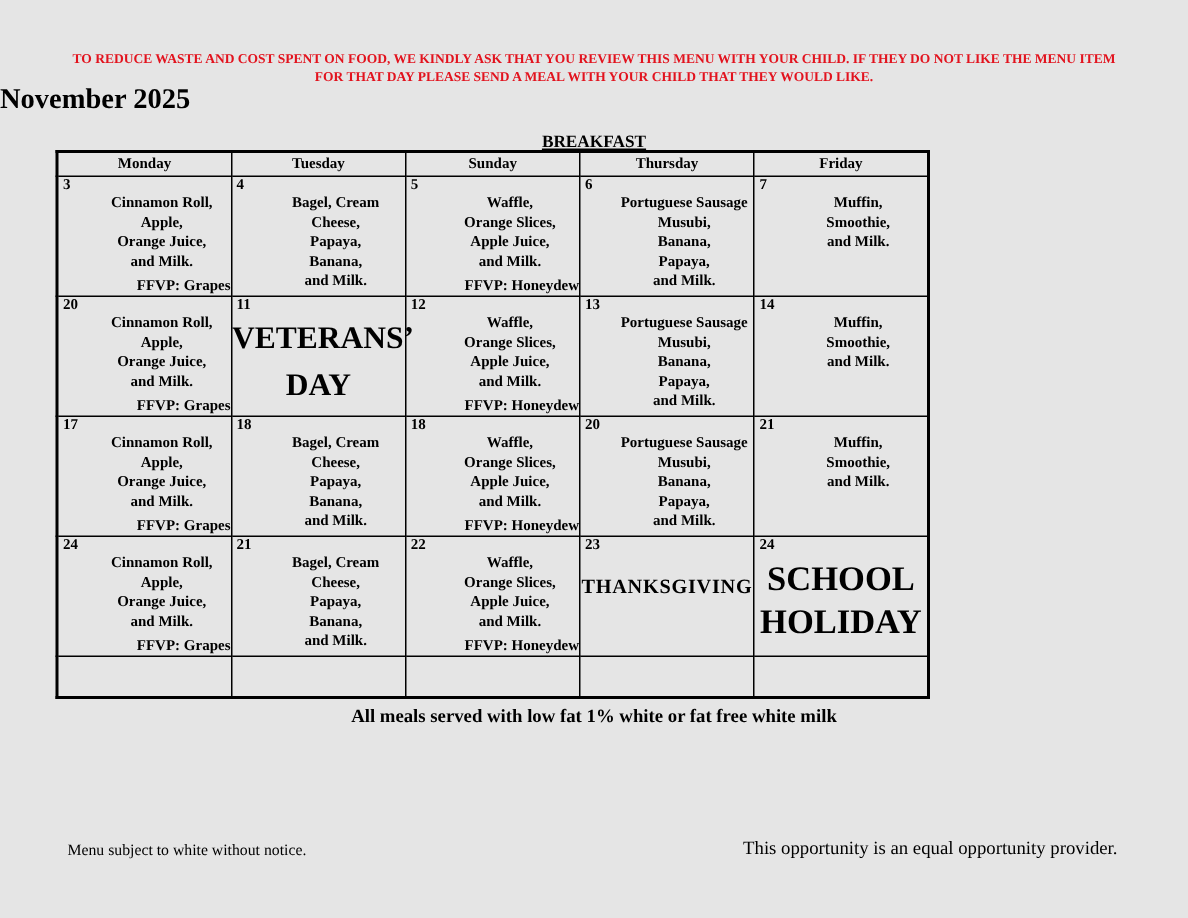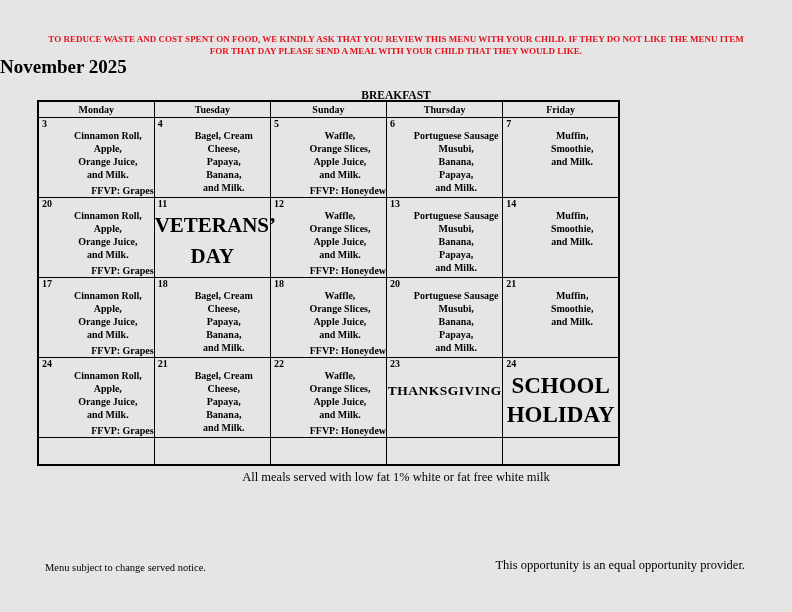--- a/index.html
+++ b/index.html
@@ -79,21 +79,21 @@
   .special{
     text-align:center;
     font-weight:bold;
   }
   .special.md{font-size:13.5px;margin-top:14px;letter-spacing:0.5px;}
   .special.lg{font-size:21px;line-height:31px;margin-top:1px;}
   .special.xl{font-size:23px;line-height:29px;margin-top:2px;}
   .milk-note{
     position:absolute;top:470px;left:0;right:0;
     text-align:center;
-    font-weight:normal;
+    font-weight:bold;
     font-size:12.5px;
   }
   .footer-left{
     position:absolute;top:562px;left:45px;
     font-size:10.5px;
   }
   .footer-right{
     position:absolute;top:558px;right:47px;
     font-size:12.5px;
   }
@@ -314,16 +314,16 @@
           <td></td>
           <td></td>
           <td></td>
           <td></td>
         </tr>
       </tbody>
   </table>
 
   <div class="milk-note">All meals served with low fat 1% white or fat free white milk</div>
 
-  <div class="footer-left">Menu subject to change served notice.</div>
+  <div class="footer-left">Menu subject to white without notice.</div>
   <div class="footer-right">This opportunity is an equal opportunity provider.</div>
 
 </div>
 
 </body></html>

